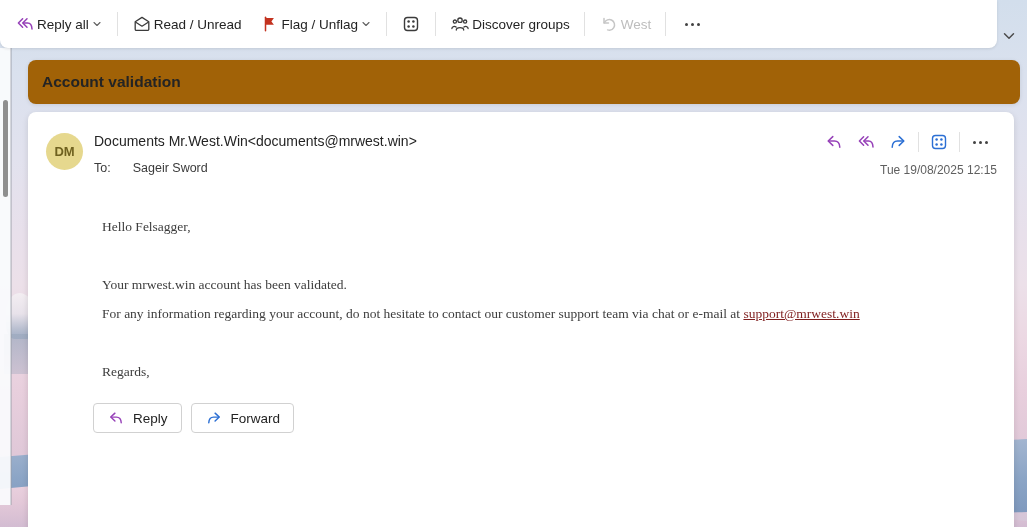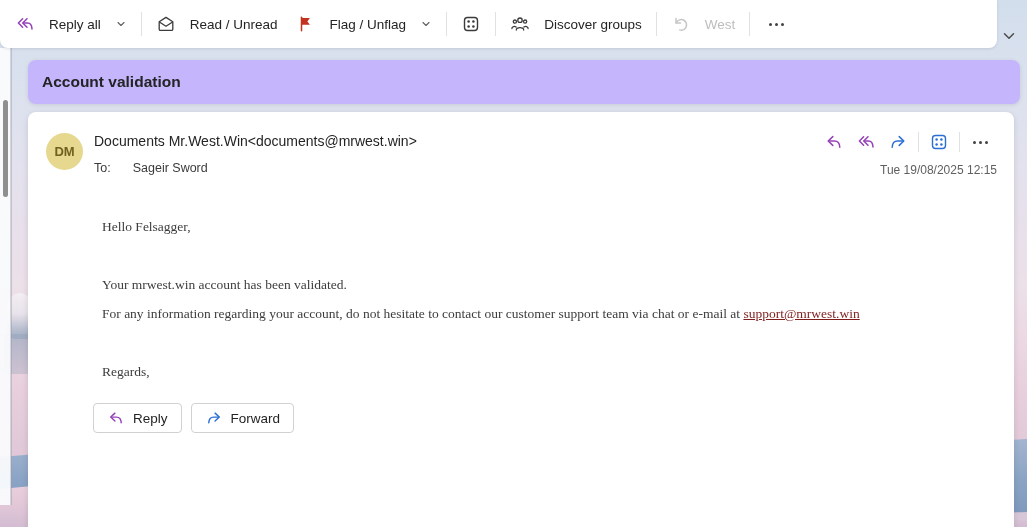--- a/index.html
+++ b/index.html
@@ -20,30 +20,30 @@
   
   .left-pane{position:absolute;left:0;top:48px;width:10px;height:457px;
     background:rgba(250,251,253,.94);border-right:1px solid #d4d6dc;}
   .pane-divider{position:absolute;left:11px;top:48px;width:1px;height:457px;background:rgba(150,155,165,.45);}
   .scroll-thumb{position:absolute;left:3px;top:100px;width:5px;height:97px;border-radius:3px;background:#8f8f8f;}
 
   
   .toolbar{position:absolute;left:0;top:0;width:997px;height:48px;background:#fff;
     border-radius:0 0 8px 8px;box-shadow:0 1px 3px rgba(0,0,0,.10);
     display:flex;align-items:center;padding-left:6px;box-sizing:border-box;z-index:5;}
-  .tb-btn{display:flex;align-items:center;gap:14px;height:34px;padding:0 9px;border-radius:4px;
+  .tb-btn{display:flex;align-items:center;gap:2px;height:34px;padding:0 9px;border-radius:4px;
     font-size:13.5px;color:#242424;cursor:pointer;white-space:nowrap;}
   .tb-btn.disabled{color:#bdbdbd;cursor:default;}
   .tb-sep{width:1px;height:24px;background:#e1e1e1;margin:0 5px;flex:none;}
   .dots{display:flex;gap:3px;align-items:center;}
   .dots i{width:3px;height:3px;border-radius:50%;background:#424242;}
   .expand-btn{position:absolute;left:1000px;top:27px;width:20px;height:20px;z-index:5;cursor:pointer;}
 
   
-  .subject-card{position:absolute;left:28px;top:60px;width:992px;height:44px;background:#c4b5fd;
+  .subject-card{position:absolute;left:28px;top:60px;width:992px;height:44px;background:#a16207;
     border-radius:8px;box-shadow:0 1px 4px rgba(0,0,0,.10);z-index:4;
     display:flex;align-items:center;padding:0 14px;box-sizing:border-box;}
   .subject-title{font-size:15.5px;font-weight:700;color:#242424;}
 
   .message-card{position:absolute;left:28px;top:112px;width:986px;height:432px;background:#fff;
     border-radius:8px;box-shadow:0 2px 6px rgba(0,0,0,.12);z-index:4;}
 
   .avatar{position:absolute;left:18px;top:21px;width:37px;height:37px;border-radius:50%;
     background:#e6d88e;color:#6f611f;font-size:13px;font-weight:700;
     display:flex;align-items:center;justify-content:center;cursor:pointer;}

